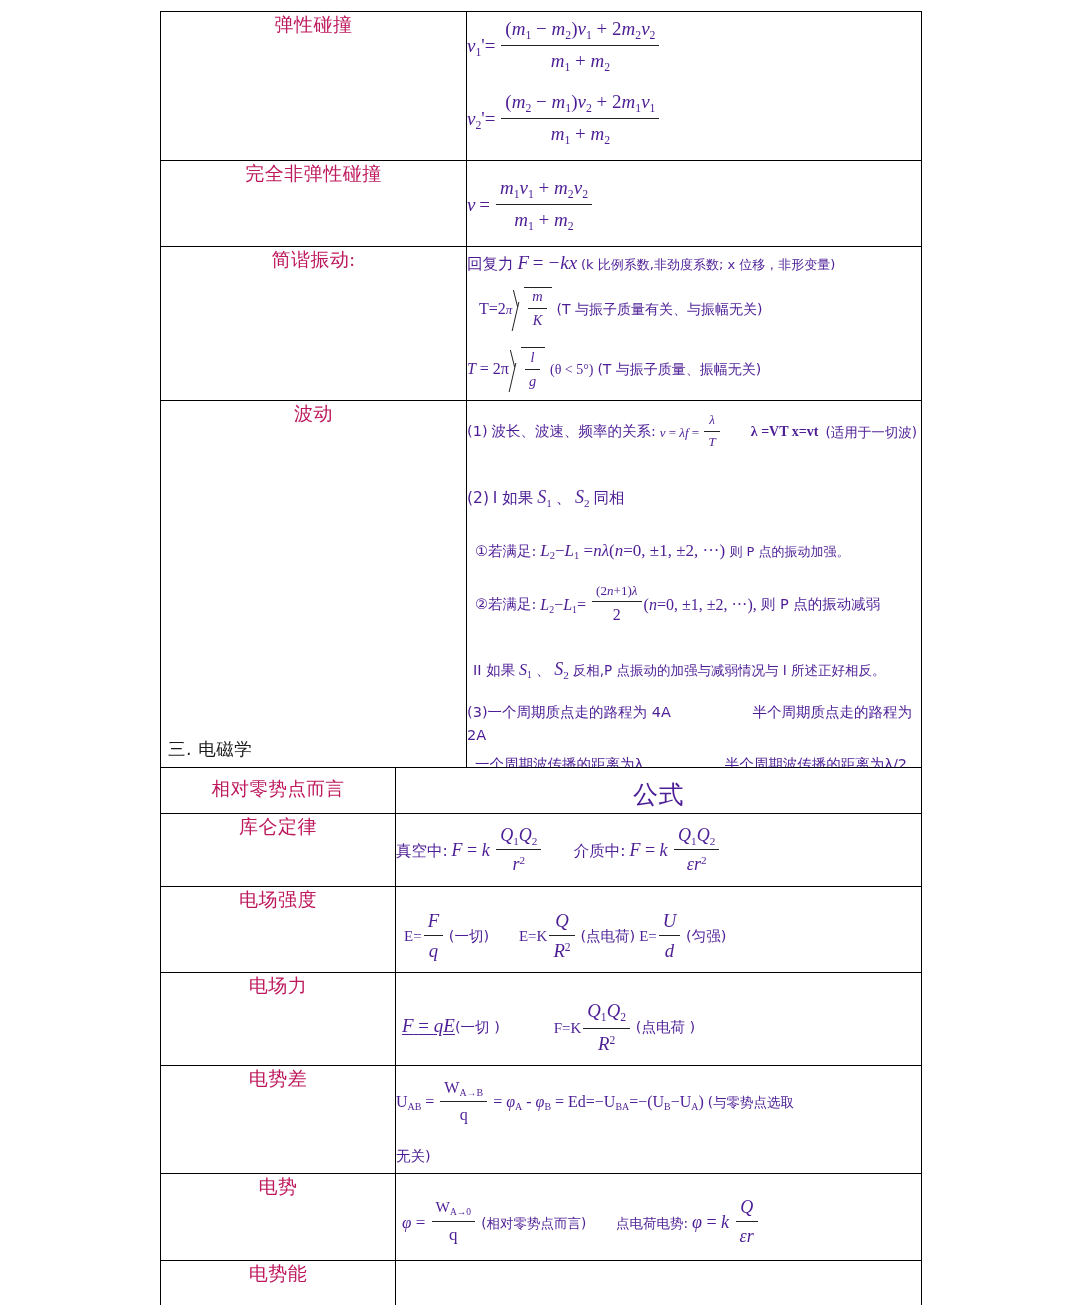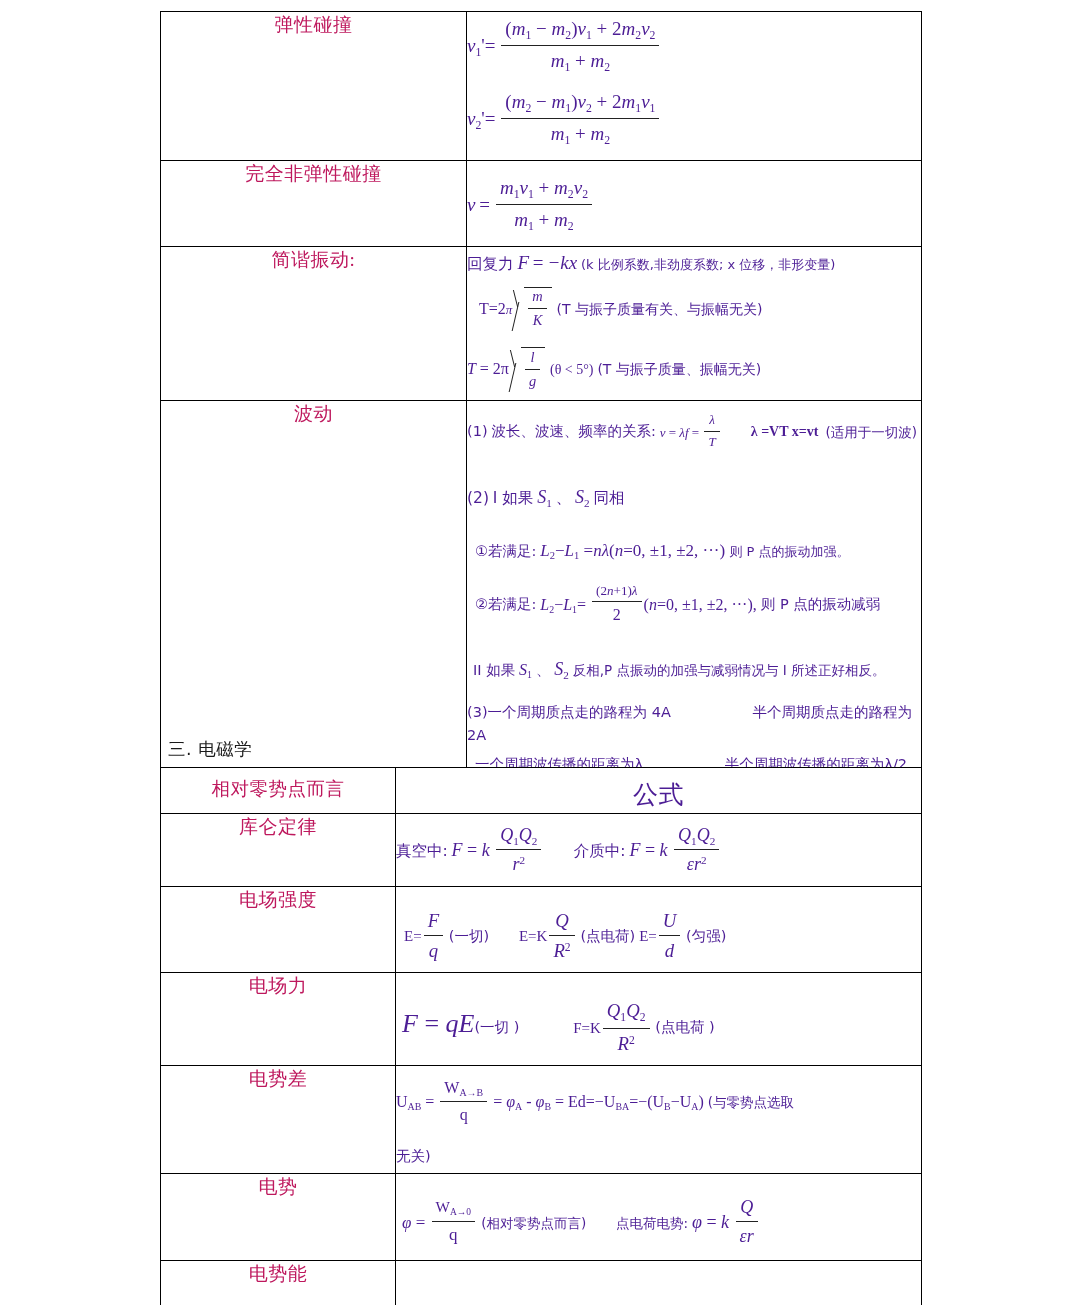--- a/index.html
+++ b/index.html
@@ -339,21 +339,21 @@
             </span>
             <span class="han">(匀强)</span>
           </span>
         </td>
       </tr>
 
       <tr>
         <td class="namecell" style="height:81px;">电场力</td>
         <td class="formcell">
           <span class="rowline" style="margin-top:26px; margin-left:6px;">
-            <span style="font-size:26px;"><span class="mi">F</span> <span class="mup">=</span> <span class="mi">qE</span></span><span class="han">(一切 )</span>
+            <span style="font-size:19px;text-decoration:underline;"><span class="mi">F</span> <span class="mup">=</span> <span class="mi">qE</span></span><span class="han">(一切 )</span>
             <span class="gap40"></span>
             <span style="font-size:15px;">
               <span class="mup">F=K</span><span class="frac"><span class="num"><span class="mi" style="font-size:1.25em;">Q<span class="subu">1</span></span><span class="mi" style="font-size:1.25em;">Q<span class="subu">2</span></span></span><span class="den"><span class="mi" style="font-size:1.25em;">R<span class="supu">2</span></span></span></span>
             </span><span class="han">(点电荷 )</span>
           </span>
         </td>
       </tr>
 
 
       <tr>

